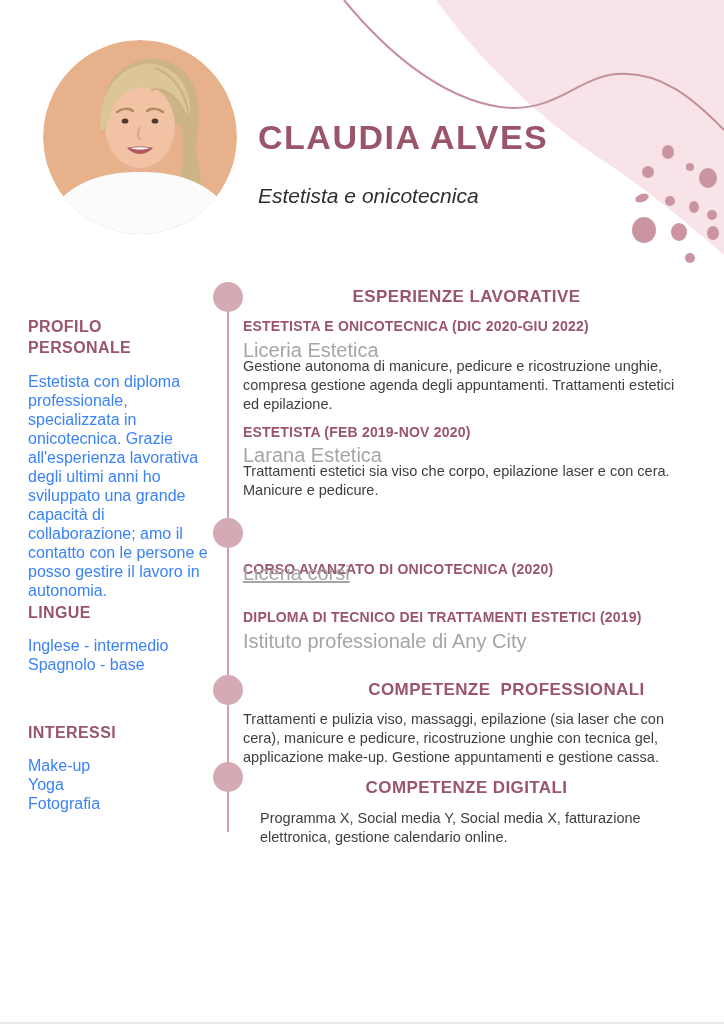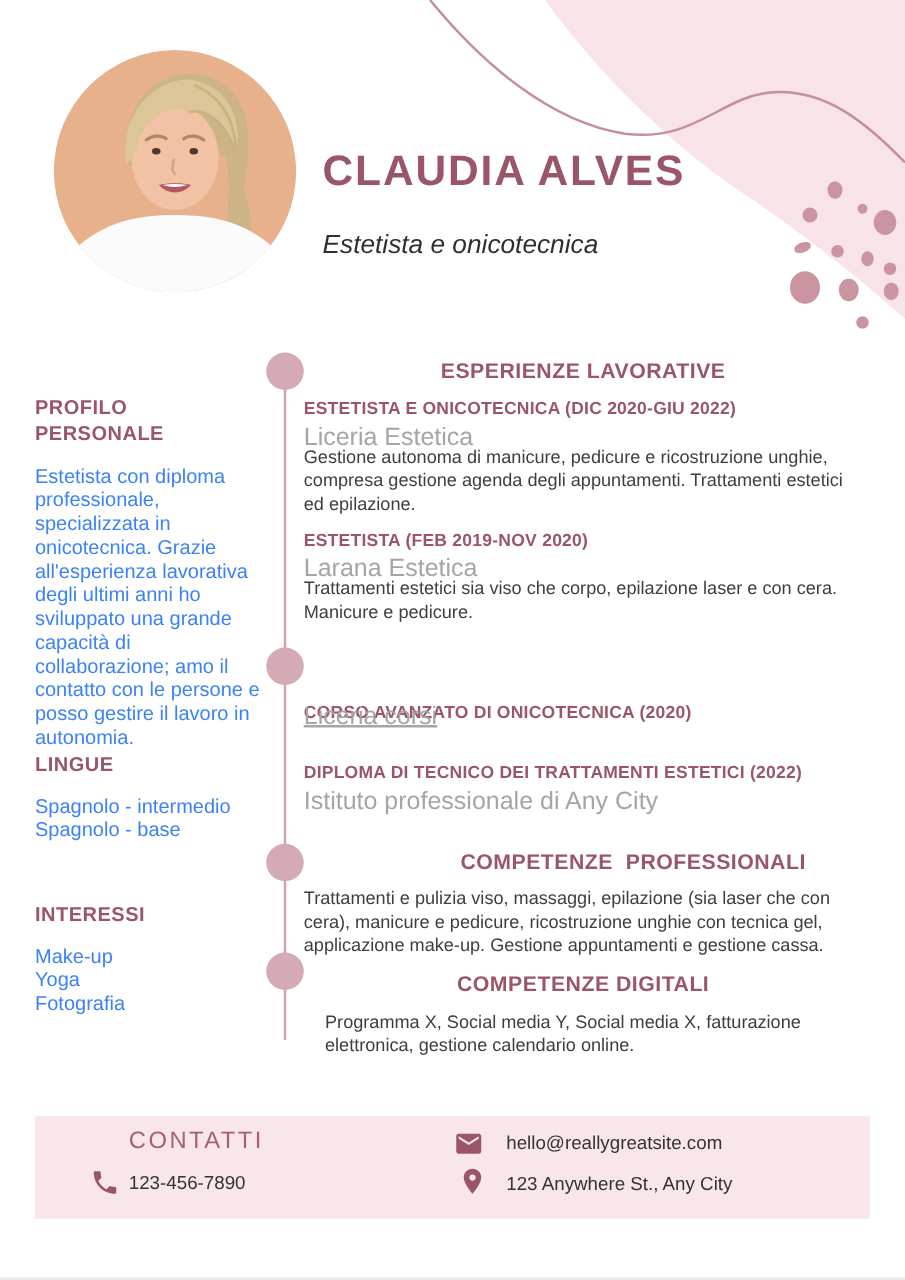--- a/index.html
+++ b/index.html
@@ -136,21 +136,21 @@
     <h1 class="name">CLAUDIA ALVES</h1>
     <div class="subtitle">Estetista e onicotecnica</div>
   </div>
 
   <div class="sidebar">
     <h2 style="left:0;top:316px;">PROFILO
 PERSONALE</h2>
     <p class="body-text" style="left:0;top:372px;width:187px;">Estetista con diploma professionale, specializzata in onicotecnica. Grazie all'esperienza lavorativa degli ultimi anni ho sviluppato una grande capacità di collaborazione; amo il contatto con le persone e posso gestire il lavoro in autonomia.</p>
 
     <h2 style="left:0;top:602px;">LINGUE</h2>
-    <p class="body-text" style="left:0;top:636px;">Spagnolo - intermedio</p>
+    <p class="body-text" style="left:0;top:636px;">Inglese - intermedio</p>
     <p class="body-text" style="left:0;top:655px;">Spagnolo - base</p>
 
     <h2 style="left:0;top:722px;">INTERESSI</h2>
     <p class="body-text" style="left:0;top:756px;">Make-up</p>
     <p class="body-text" style="left:0;top:775px;">Yoga</p>
     <p class="body-text" style="left:0;top:794px;">Fotografia</p>
   </div>
 
   <div class="timeline-line"></div>
   <div class="timeline-dot" style="top:282px;"></div>
@@ -166,43 +166,25 @@
     <p class="item-desc" style="left:0;top:357px;width:447px;">Gestione autonoma di manicure, pedicure e ricostruzione unghie, compresa gestione agenda degli appuntamenti. Trattamenti estetici ed epilazione.</p>
 
     <p class="item-title" style="left:0;top:424px;width:447px;">ESTETISTA (FEB 2019-NOV 2020)</p>
     <p class="item-sub" style="left:0;top:444px;">Larana Estetica</p>
     <p class="item-desc" style="left:0;top:462px;width:447px;">Trattamenti estetici sia viso che corpo, epilazione laser e con cera. Manicure e pedicure.</p>
 
 
     <p class="item-title" style="left:0;top:561px;width:447px;">CORSO AVANZATO DI ONICOTECNICA (2020)</p>
     <p class="item-sub" style="left:0;top:562px;text-decoration:underline;">Liceria corsi</p>
 
-    <p class="item-title" style="left:0;top:609px;width:447px;">DIPLOMA DI TECNICO DEI TRATTAMENTI ESTETICI (2022)</p>
+    <p class="item-title" style="left:0;top:609px;width:447px;">DIPLOMA DI TECNICO DEI TRATTAMENTI ESTETICI (2019)</p>
     <p class="item-sub" style="left:0;top:630px;">Istituto professionale di Any City</p>
 
     <h2 class="sec-heading" style="top:680px;padding-left:40px;">COMPETENZE  PROFESSIONALI</h2>
     <p class="item-desc" style="left:0;top:710px;width:447px;">Trattamenti e pulizia viso, massaggi, epilazione (sia laser che con cera), manicure e pedicure, ricostruzione unghie con tecnica gel, applicazione make-up. Gestione appuntamenti e gestione cassa.</p>
 
     <h2 class="sec-heading" style="top:778px;">COMPETENZE DIGITALI</h2>
     <p class="item-desc" style="left:17px;top:809px;width:410px;">Programma X, Social media Y, Social media X, fatturazione elettronica, gestione calendario online.</p>
   </div>
 
-  <div class="footer">
-    <h2 class="contact-heading">CONTATTI</h2>
-
-    <svg class="c-icon" style="left:44px;top:41px;" viewBox="0 0 24 24">
-      <path fill="#9a5568" d="M6.62 10.79c1.44 2.83 3.76 5.14 6.59 6.59l2.2-2.2c.27-.27.67-.36 1.02-.24 1.12.37 2.33.57 3.57.57.55 0 1 .45 1 1V20c0 .55-.45 1-1 1-9.39 0-17-7.61-17-17 0-.55.45-1 1-1h3.5c.55 0 1 .45 1 1 0 1.25.2 2.45.57 3.57.11.35.03.74-.25 1.02l-2.2 2.2z"></path>
-    </svg>
-    <p class="c-text" style="left:75px;top:45px;">123-456-7890</p>
-
-    <svg class="c-icon" style="left:335px;top:10px;" viewBox="0 0 24 24">
-      <path fill="#9a5568" d="M20 4H4c-1.1 0-2 .9-2 2v12c0 1.1.9 2 2 2h16c1.1 0 2-.9 2-2V6c0-1.1-.9-2-2-2zm0 4l-8 5-8-5V6l8 5 8-5v2z"></path>
-    </svg>
-    <p class="c-text" style="left:377px;top:13px;">hello@reallygreatsite.com</p>
-
-    <svg class="c-icon" style="left:338px;top:40px;" viewBox="0 0 24 24">
-      <path fill="#9a5568" d="M12 2C8.13 2 5 5.13 5 9c0 5.25 7 13 7 13s7-7.75 7-13c0-3.87-3.13-7-7-7zm0 9.5a2.5 2.5 0 1 1 0-5 2.5 2.5 0 0 1 0 5z"></path>
-    </svg>
-    <p class="c-text" style="left:377px;top:46px;">123 Anywhere St., Any City</p>
-  </div>
 
   <div class="bottom-hairline"></div>
 </div>
 
 </body></html>

